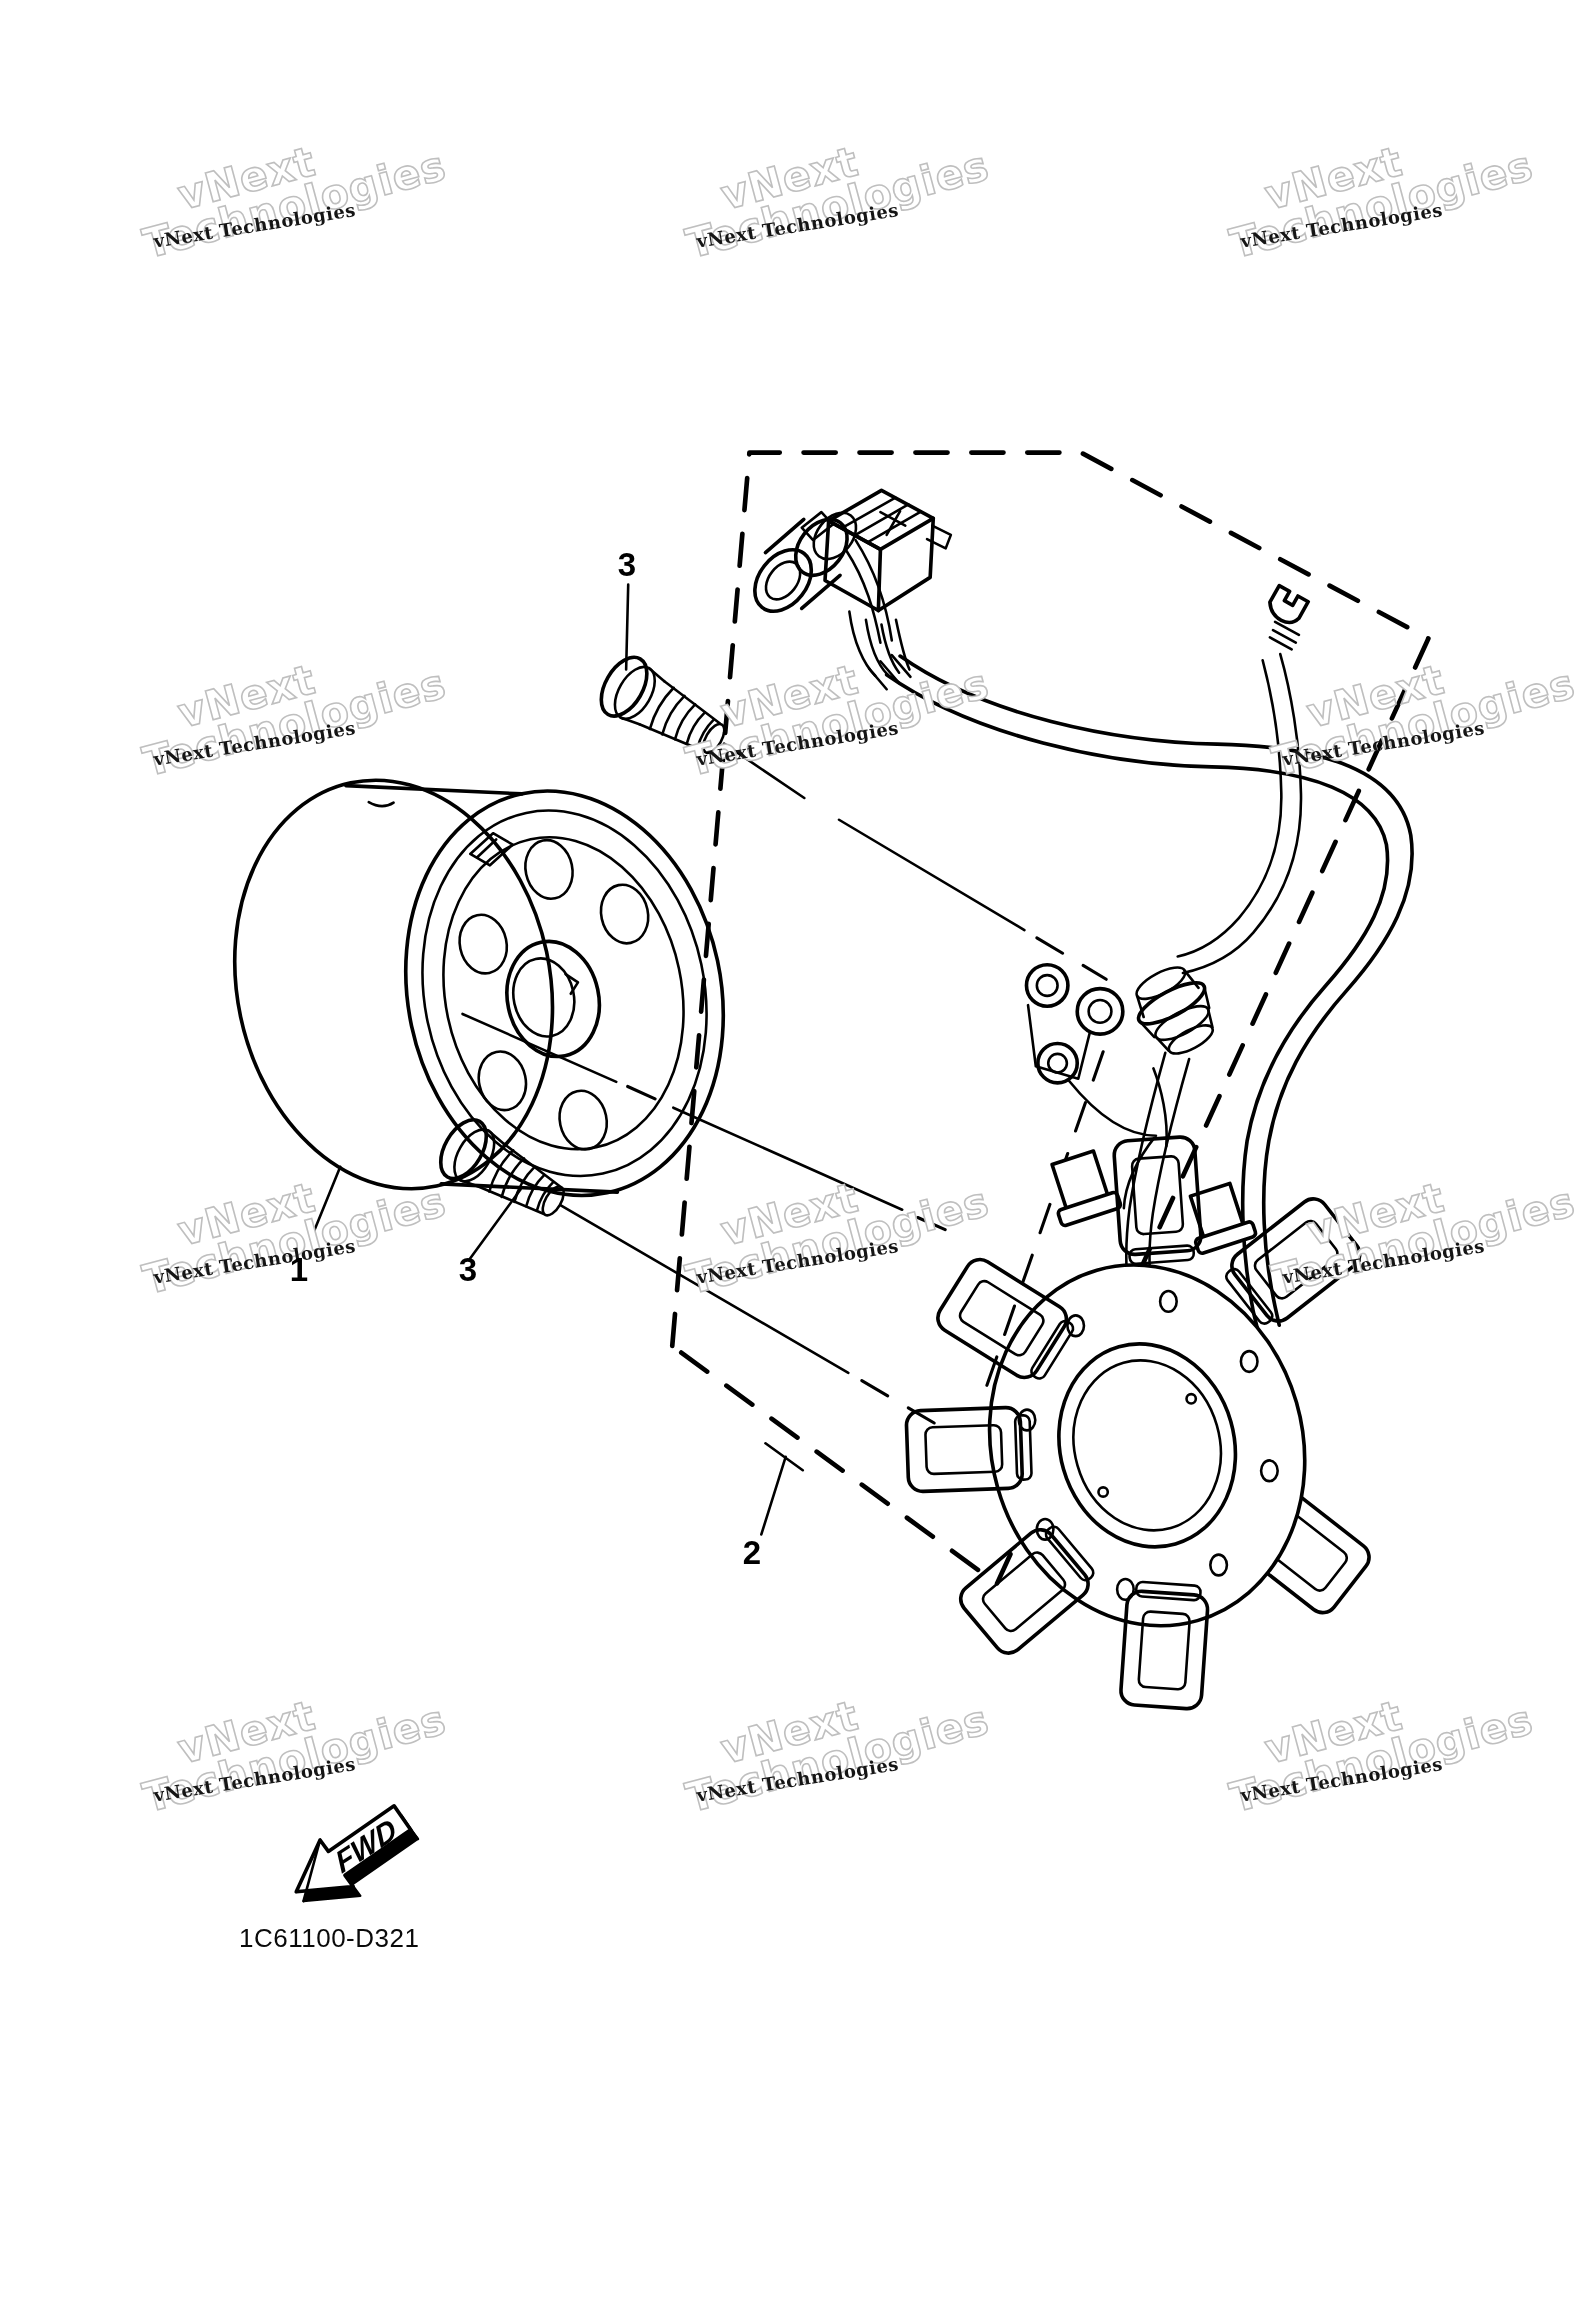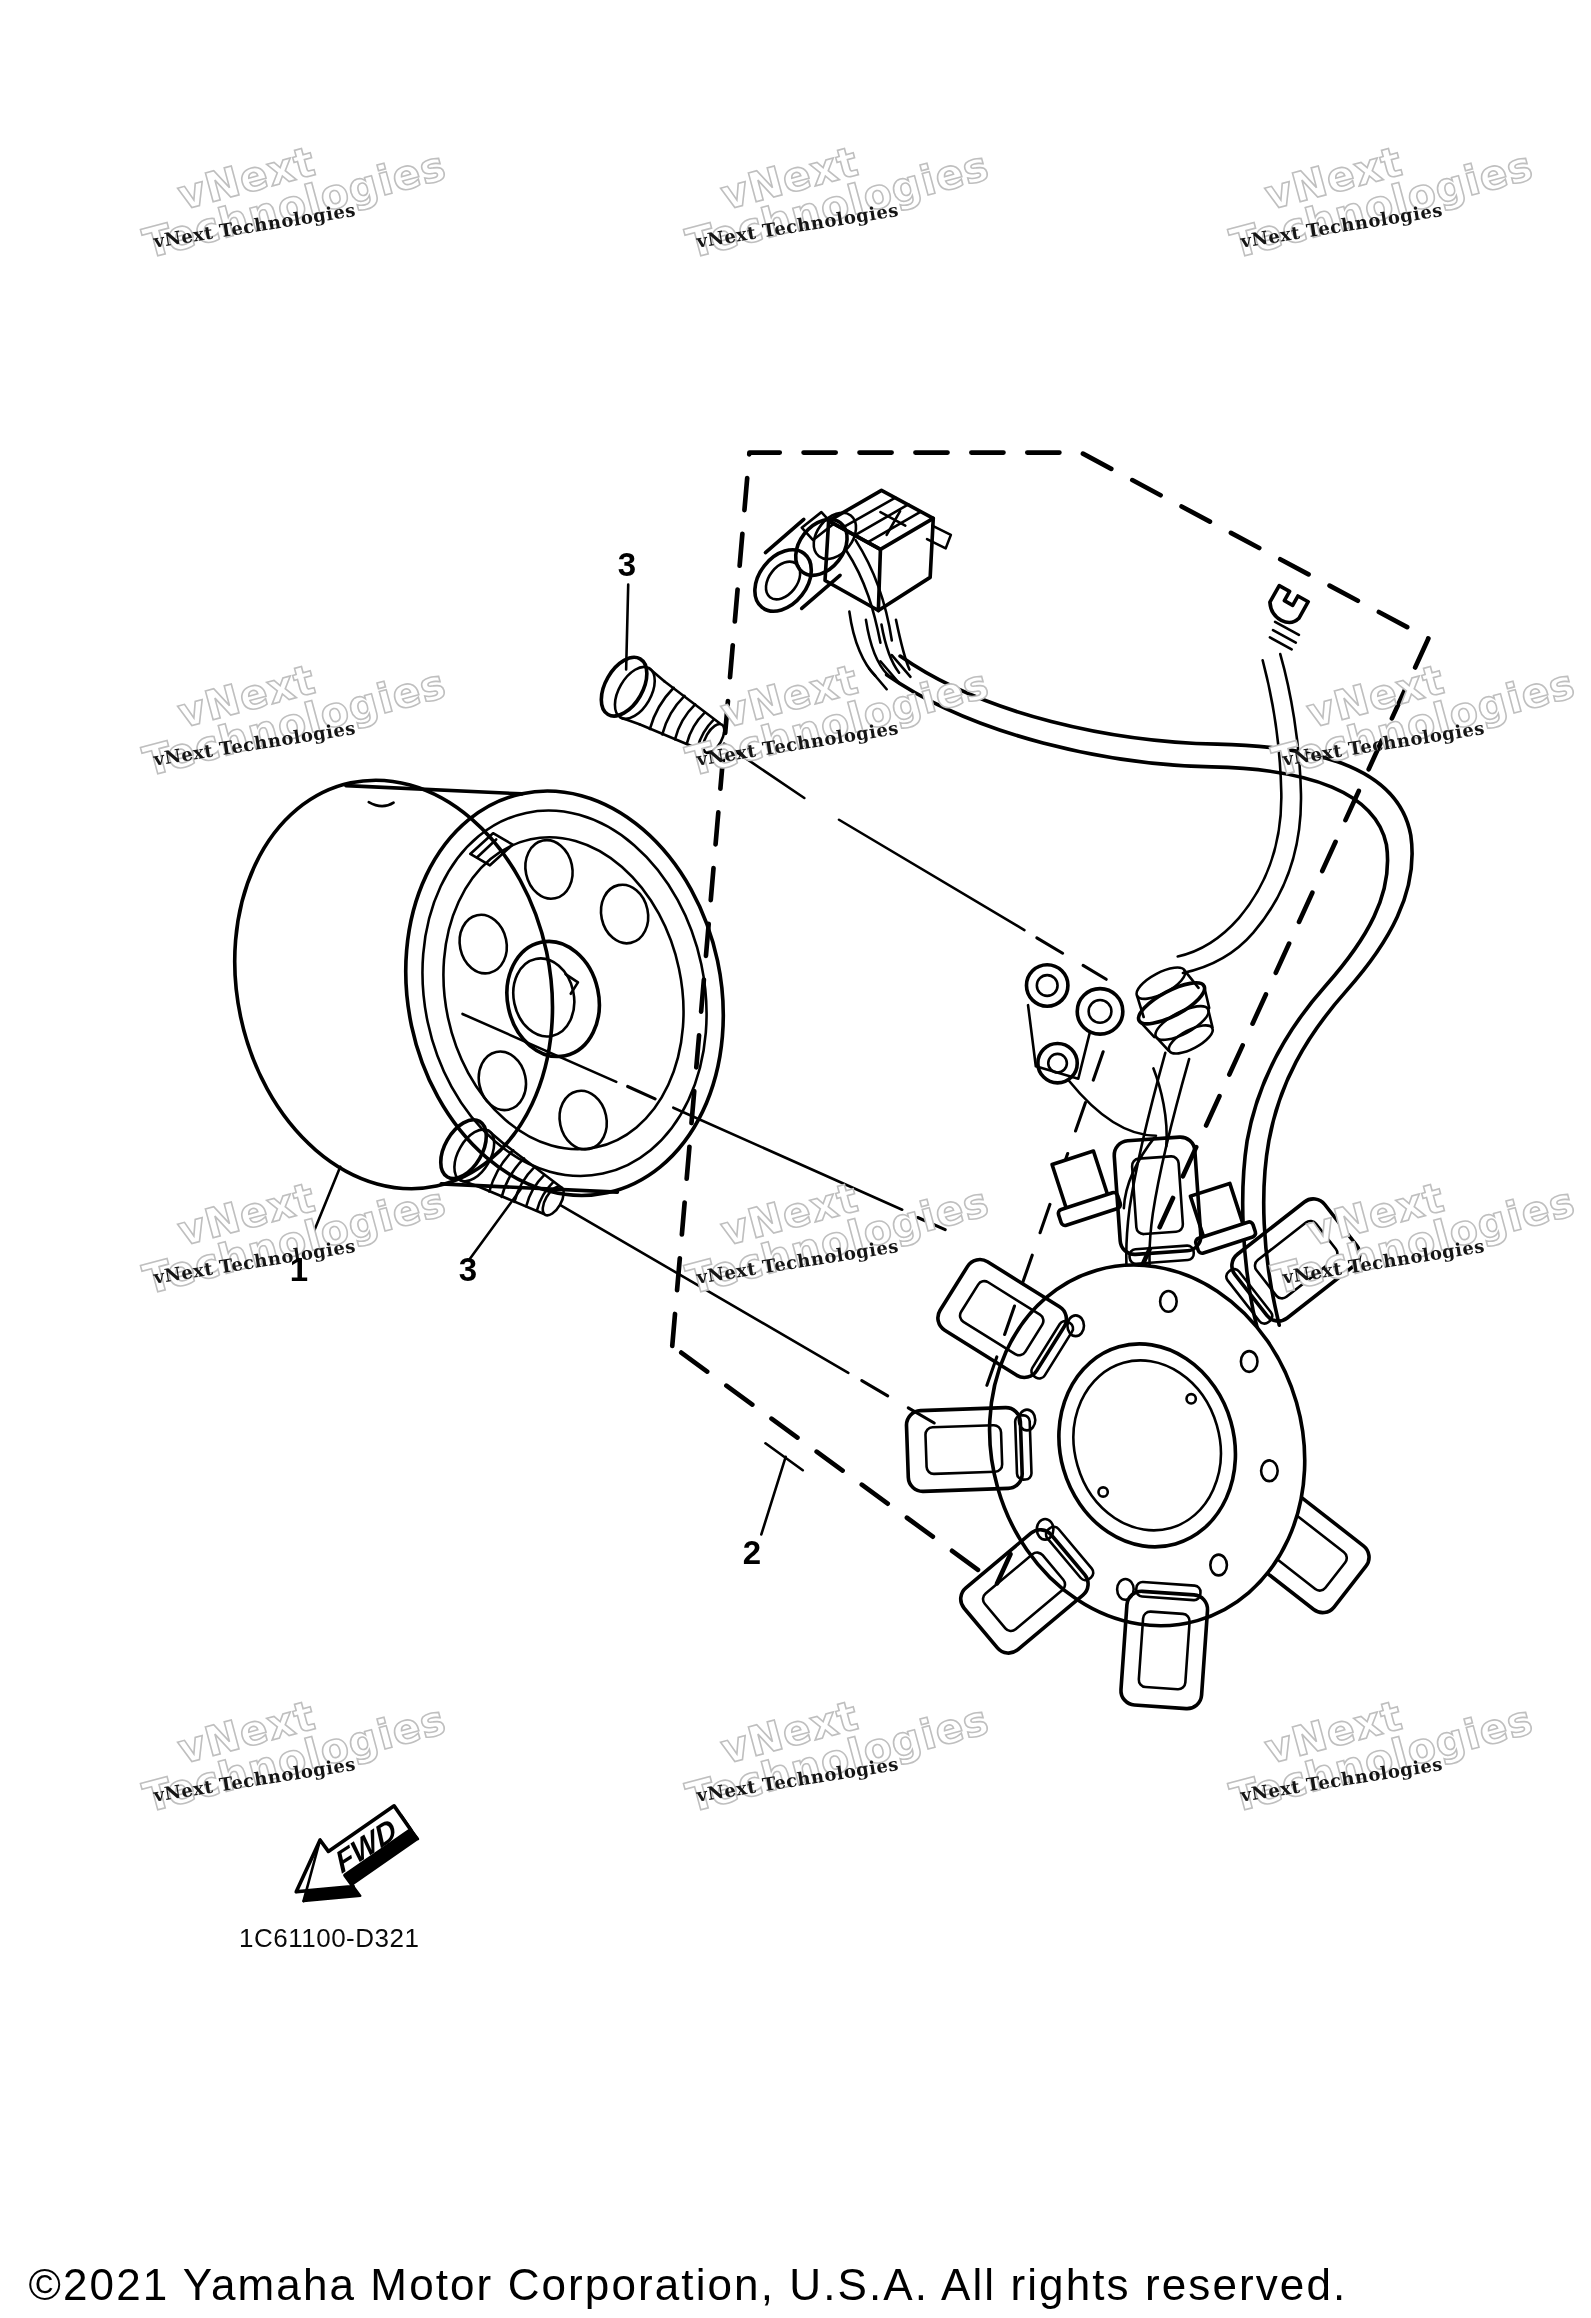--- a/index.html
+++ b/index.html
@@ -313,16 +313,15 @@
 
   <div class="part-label" style="left:627px;top:565px">3</div>
   <div class="part-label" style="left:299px;top:1270px">1</div>
   <div class="part-label" style="left:468px;top:1270px">3</div>
   <div class="part-label" style="left:752px;top:1553px">2</div>
 
   <div class="fwd-label">FWD</div>
 
   <div class="drawing-number">1C61100-D321</div>
 
-  <div class="copyright">©2021 Yamaha Motor Corporation, U.S.A. All rights reserved.</div>
 
 </div>
 
 
 </body></html>

